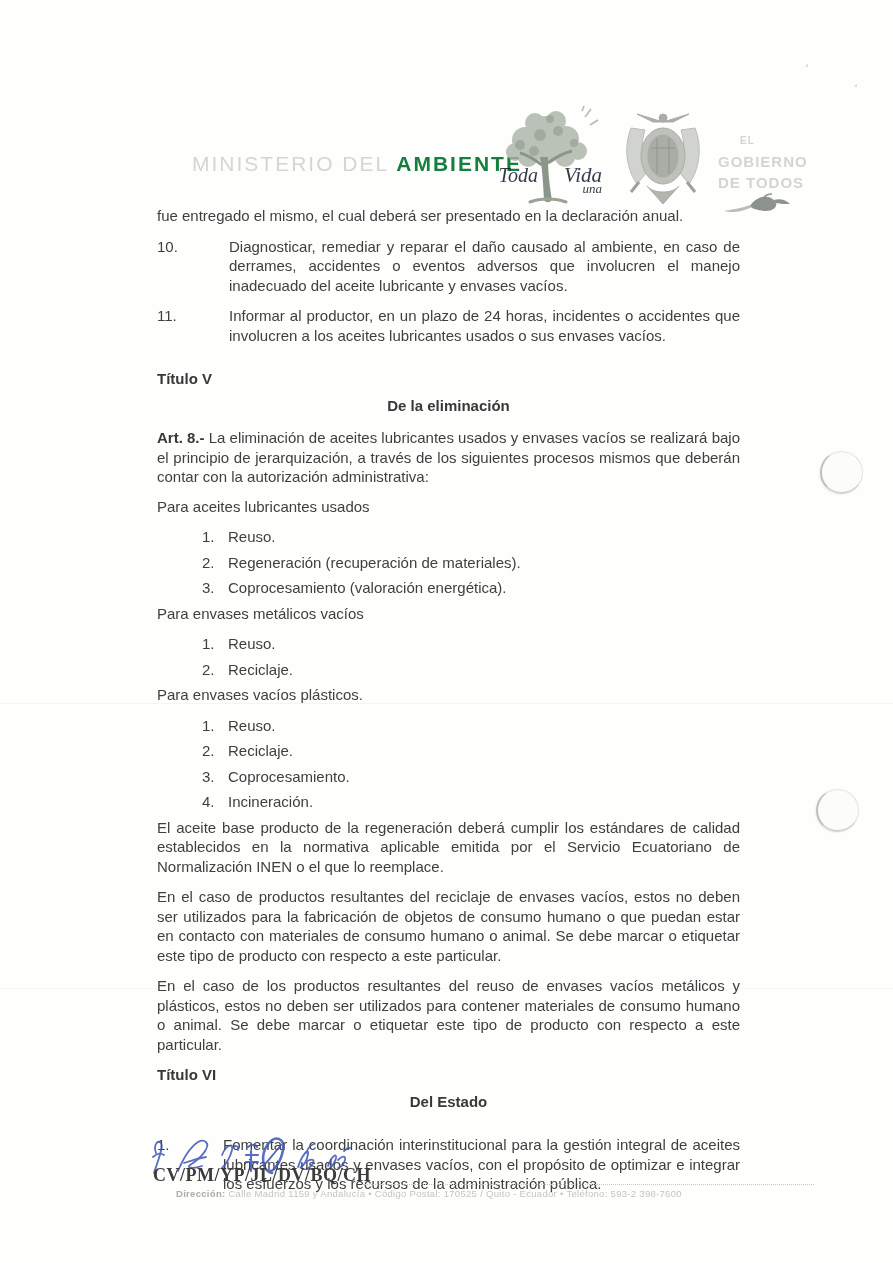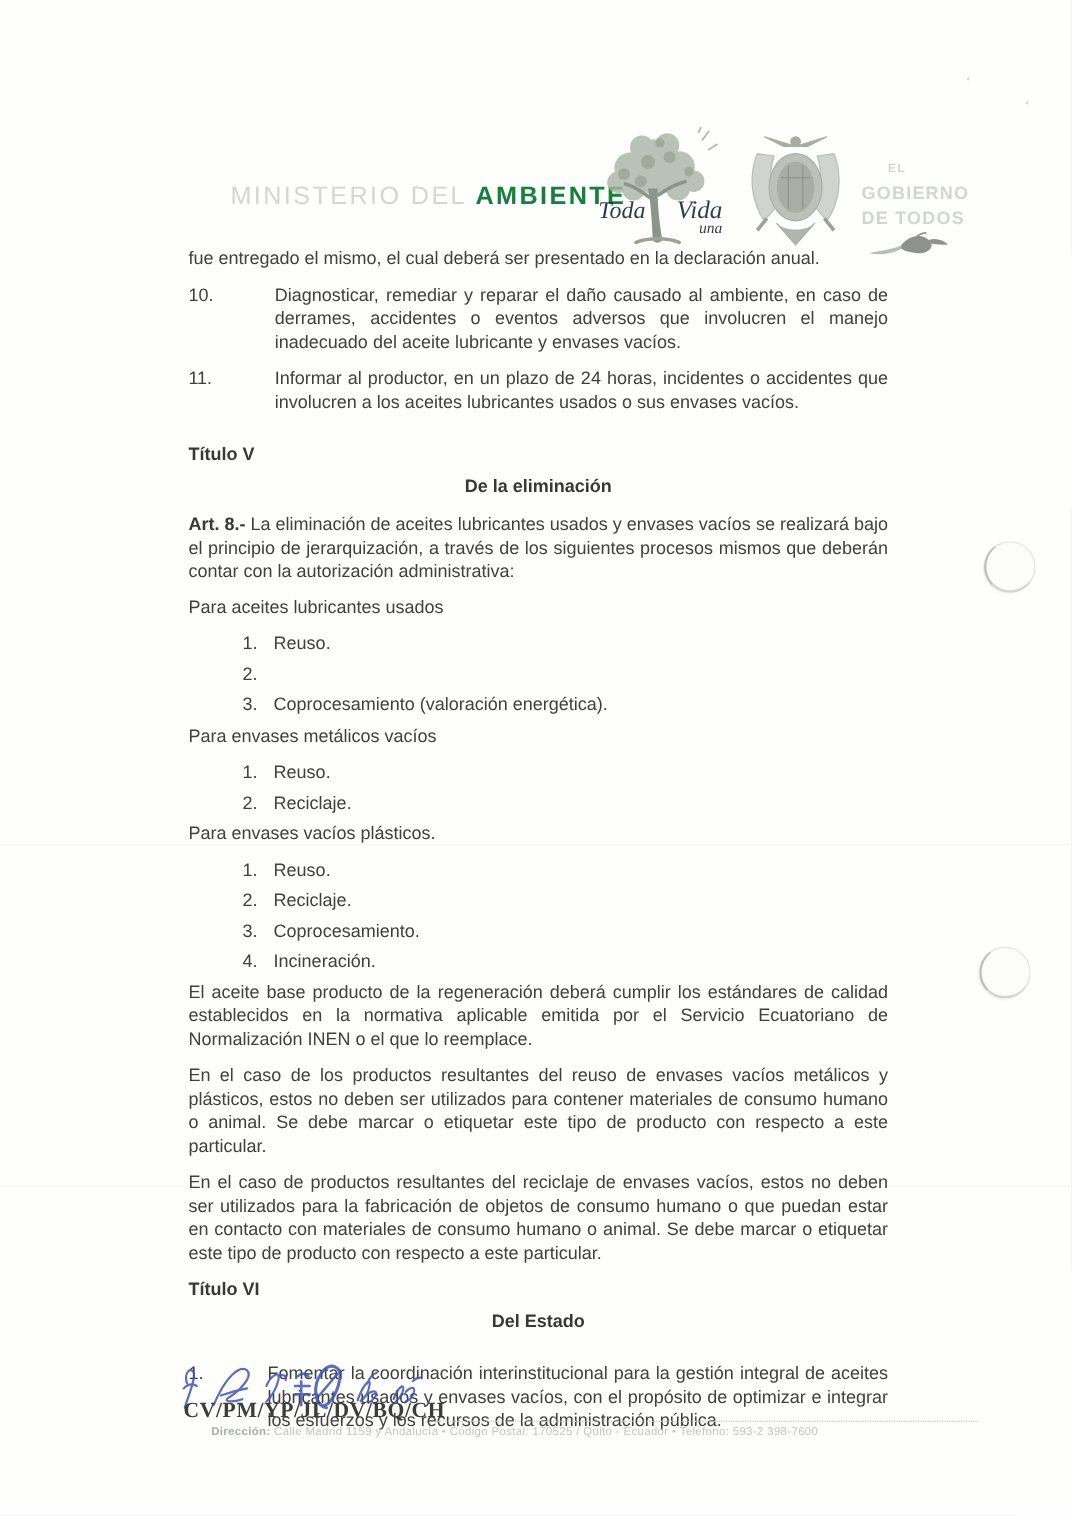--- a/index.html
+++ b/index.html
@@ -177,20 +177,21 @@
     <div style="height:9px;"></div>
 
     <p class="listhead">Para aceites lubricantes usados</p>
     <div class="sublist">
       <div class="subitem">
           <span class="n">1.</span>
           <span>Reuso.</span>
         </div>
       <div class="subitem">
           <span class="n">2.</span>
+          <span>Regeneración (recuperación de materiales).</span>
         </div>
       <div class="subitem">
           <span class="n">3.</span>
           <span>Coprocesamiento (valoración energética).</span>
         </div>
     </div>
 
     <p class="listhead">Para envases metálicos vacíos</p>
     <div class="sublist">
       <div class="subitem">
@@ -217,22 +218,22 @@
           <span class="n">3.</span>
           <span>Coprocesamiento.</span>
         </div>
       <div class="subitem">
           <span class="n">4.</span>
           <span>Incineración.</span>
         </div>
     </div>
 
     <p class="para">El aceite base producto de la regeneración deberá cumplir los estándares de calidad establecidos en la normativa aplicable emitida por el Servicio Ecuatoriano de Normalización INEN o el que lo reemplace.</p>
+    <p class="para">En el caso de productos resultantes del reciclaje de envases vacíos, estos no deben ser utilizados para la fabricación de objetos de consumo humano o que puedan estar en contacto con materiales de consumo humano o animal. Se debe marcar o etiquetar este tipo de producto con respecto a este particular.</p>
     <p class="para">En el caso de los productos resultantes del reuso de envases vacíos metálicos y plásticos, estos no deben ser utilizados para contener materiales de consumo humano o animal. Se debe marcar o etiquetar este tipo de producto con respecto a este particular.</p>
-    <p class="para">En el caso de productos resultantes del reciclaje de envases vacíos, estos no deben ser utilizados para la fabricación de objetos de consumo humano o que puedan estar en contacto con materiales de consumo humano o animal. Se debe marcar o etiquetar este tipo de producto con respecto a este particular.</p>
 
     <div class="title" style="margin-top:9px;">Título VI</div>
     <div class="subtitle">Del Estado</div>
 
     <div style="height:11px;"></div>
 
     <div class="numitem">
       <span class="n" style="width:26px;">1.</span>
       <span class="t">Fomentar la coordinación interinstitucional para la gestión integral de aceites lubricantes usados y envases vacíos, con el propósito de optimizar e integrar los esfuerzos y los recursos de la administración pública.</span>
     </div>

